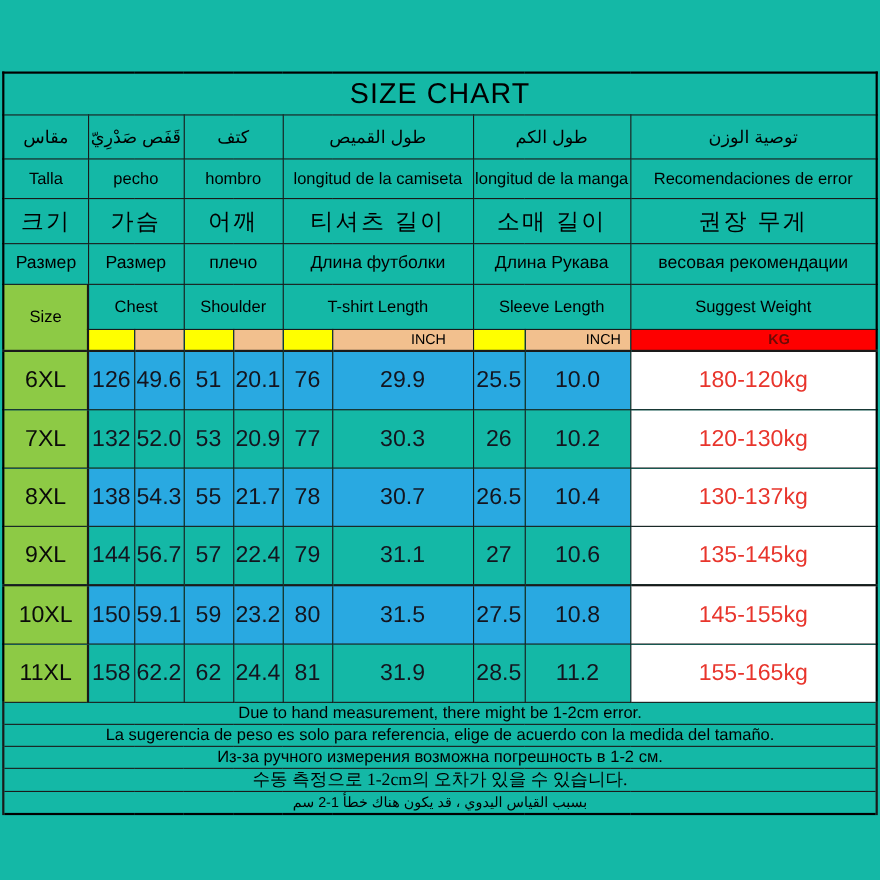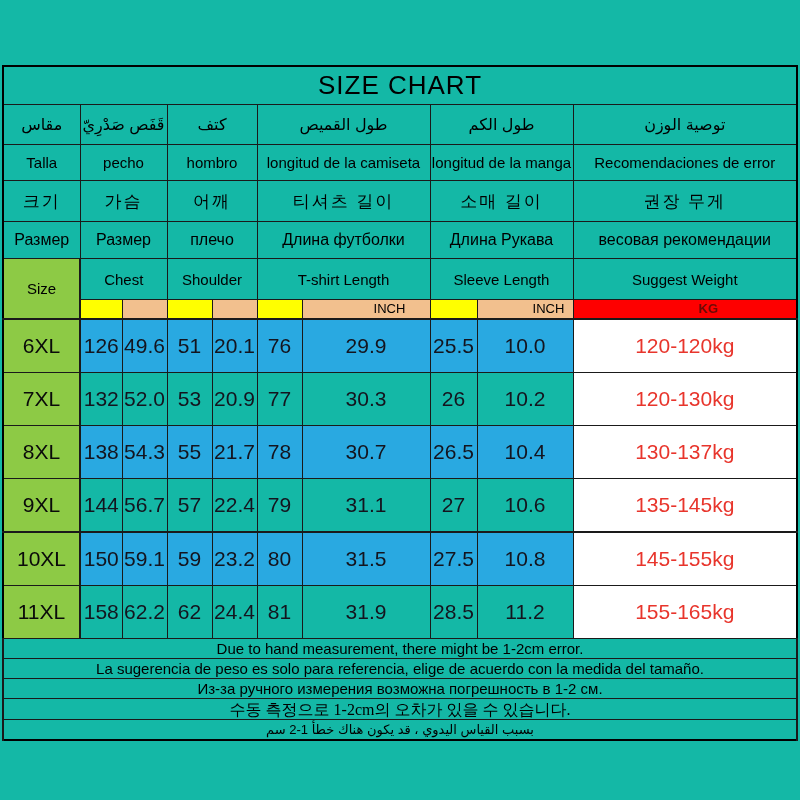--- a/index.html
+++ b/index.html
@@ -13,21 +13,21 @@
     border:2px solid #000;
   }
   td {
     border:1px solid #1a1a1a; text-align:center; vertical-align:middle;
     padding:0; overflow:hidden; white-space:nowrap;
   }
   
   tr.r-title td { height:37px; font-size:26px; letter-spacing:1px; }
   tr.r-ar    td { height:39px; font-size:16px; }
   tr.r-es    td { height:35px; font-size:15px; }
-  tr.r-ko    td { height:40px; font-size:17px; letter-spacing:2px;margin-left:12px; }
+  tr.r-ko    td { height:40px; font-size:21px; letter-spacing:2px;margin-left:12px; }
   tr.r-ru    td { height:36px; font-size:16px; }
   tr.r-en    td { height:40px; font-size:15px; }
   tr.r-unit  td { height:18px; font-size:13px; line-height:18px;padding-left:47px; }
   tr.r-data  td { height:52px; font-size:21px; }
   tr.r-note  td { height:19px; font-size:15px; line-height:19px;margin-top:40px; }
   tr.r-note-ko td { height:20px; font-size:16px;font-family:Liberation Serif, serif; }
   tr.r-note-ar td { height:18px; font-size:13px; }
 
   
   .c-green { background:#8dca45; }
@@ -127,21 +127,21 @@
     <tr class="r-data b first">
       <td class="c-green sz">6XL</td>
       <td class="num">126</td>
       <td class="num">49.6</td>
       <td class="num">51</td>
       <td class="num">20.1</td>
       <td class="num">76</td>
       <td class="num">29.9</td>
       <td class="num">25.5</td>
       <td class="num">10.0</td>
-      <td class="wt">120-120kg</td>
+      <td class="wt">180-120kg</td>
     </tr>
 
     <tr class="r-data">
       <td class="c-green sz">7XL</td>
       <td class="num">132</td>
       <td class="num">52.0</td>
       <td class="num">53</td>
       <td class="num">20.9</td>
       <td class="num">77</td>
       <td class="num">30.3</td>

